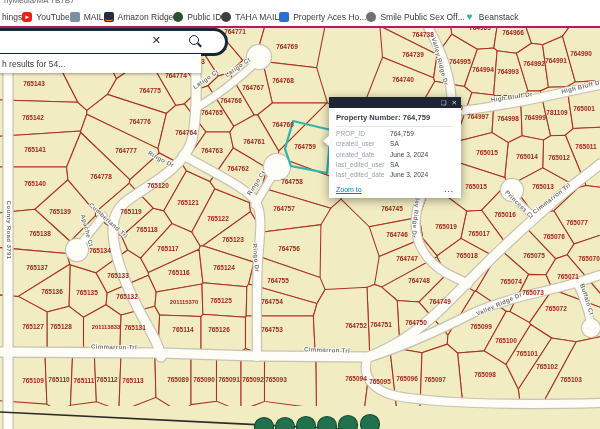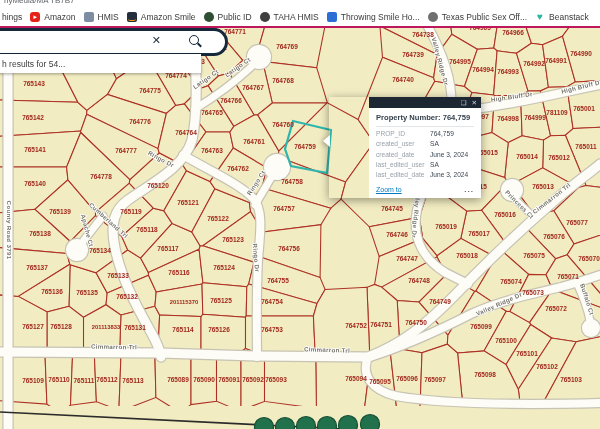--- a/index.html
+++ b/index.html
@@ -6,21 +6,21 @@
   #stage{position:relative;width:600px;height:429px;overflow:hidden;background:#f1ecc1;
          font-family:"Liberation Sans",sans-serif;}
   #map-svg{position:absolute;left:0;top:0;}
 
   
   #topbar{position:absolute;left:0;top:0;width:600px;height:26px;background:#fff;
           border-bottom:2px solid #be185d;z-index:30;}
   #top-partial{position:absolute;left:4px;top:-4px;height:10px;overflow:hidden;
                font-size:8px;color:#5f6368;white-space:nowrap;}
   #bookmarks{position:absolute;left:2px;top:8px;right:0;height:18px;display:flex;
-             align-items:center;gap:8px;white-space:nowrap;overflow:hidden;}
+             align-items:center;gap:0;white-space:nowrap;overflow:hidden;}
   .bm{display:flex;align-items:center;gap:4px;font-size:8.5px;color:#3a3a3a;cursor:pointer;}
   .bm-icon{width:10px;height:10px;border-radius:2px;display:inline-block;flex:0 0 auto;
            font-size:7px;line-height:10px;text-align:center;color:#fff;}
   .i-youtube{background:#e62117;border-radius:3px;}
   .i-hmis{background:#7d8ea3;}
   .i-amazon-smile{background:#232f3e;position:relative;}
   .i-amazon-smile::after{content:"";position:absolute;left:1px;right:1px;bottom:1px;height:3px;
      border-bottom:1.5px solid #ff9900;border-radius:50%;}
   .i-texas-id{background:#2f4f33;border-radius:50%;}
   .i-taha-mail{background:#3f3f3f;border-radius:50%;}
@@ -34,22 +34,22 @@
   #search-clear{position:absolute;right:64px;top:3px;font-size:11px;color:#26323e;cursor:pointer;}
   #search-mag{position:absolute;right:26px;top:4px;width:8px;height:8px;
      border:1.8px solid #16283c;border-radius:50%;cursor:pointer;}
   #search-mag::after{content:"";position:absolute;left:7px;top:8px;width:5px;height:1.8px;
      background:#16283c;transform:rotate(45deg);}
   #search-results{position:absolute;left:-34px;top:54px;width:199px;height:19px;background:#fff;
      box-shadow:0 1px 3px rgba(0,0,0,.35);z-index:20;display:flex;align-items:center;
      padding-left:36px;font-size:8.5px;color:#3c3c3c;}
 
   
-  #popup{position:absolute;left:329px;top:97px;width:112px;z-index:25;
-     box-shadow:0 2px 9px rgba(0,0,0,.4);padding-left:40px;}
+  #popup{position:absolute;left:329px;top:97px;width:132px;z-index:25;
+     box-shadow:0 2px 9px rgba(0,0,0,.4);}
   #popup-titlebar{height:11px;background:#1c2733;display:flex;justify-content:flex-end;
      align-items:center;gap:5px;padding:0 4px;}
   .pp-ico{color:#cfd8e0;font-size:6.5px;line-height:11px;cursor:pointer;}
   #popup-body{background:#fff;padding:5px 7px 4px 7px;position:relative;}
   #popup-beak{position:absolute;left:-6px;top:38px;width:0;height:0;z-index:24;
      border-top:6px solid transparent;border-bottom:6px solid transparent;
      border-right:7px solid #ffffff;filter:drop-shadow(-2px 1px 2px rgba(0,0,0,.25));}
   #popup-header{font-size:7.6px;font-weight:bold;color:#35424e;padding-bottom:4px;
      border-bottom:1px solid #e2e6e9;}
   .pp-row{display:flex;margin-top:3.2px;}
@@ -384,45 +384,45 @@
     </svg>
 
   <div id="topbar">
     <div id="top-partial">hyMedia/MA   TB7B7</div>
     <div id="bookmarks">
         <span class="bm">
           <span>hings</span>
         </span>
         <span class="bm">
           <span class="bm-icon i-youtube">▸</span>
-          <span>Amazon</span>
+          <span>YouTube</span>
         </span>
         <span class="bm">
           <span class="bm-icon i-hmis"></span>
-          <span>HMIS</span>
+          <span>MAIL</span>
         </span>
         <span class="bm">
           <span class="bm-icon i-amazon-smile"></span>
-          <span>Amazon Smile</span>
+          <span>Amazon Ridge</span>
         </span>
         <span class="bm">
           <span class="bm-icon i-texas-id"></span>
           <span>Public ID</span>
         </span>
         <span class="bm">
           <span class="bm-icon i-taha-mail"></span>
-          <span>TAHA HMIS</span>
+          <span>TAHA MAIL</span>
         </span>
         <span class="bm">
           <span class="bm-icon i-throwing-aces"></span>
-          <span>Throwing Smile Ho...</span>
+          <span>Property Aces Ho...</span>
         </span>
         <span class="bm">
           <span class="bm-icon i-texas-public-sex-offender"></span>
-          <span>Texas Public Sex Off...</span>
+          <span>Smile Public Sex Off...</span>
         </span>
         <span class="bm">
           <span class="bm-icon i-beanstack">♥</span>
           <span>Beanstack</span>
         </span>
       </div>
   </div>
 
   <div id="search-pill">
     <span id="search-clear">✕</span>

